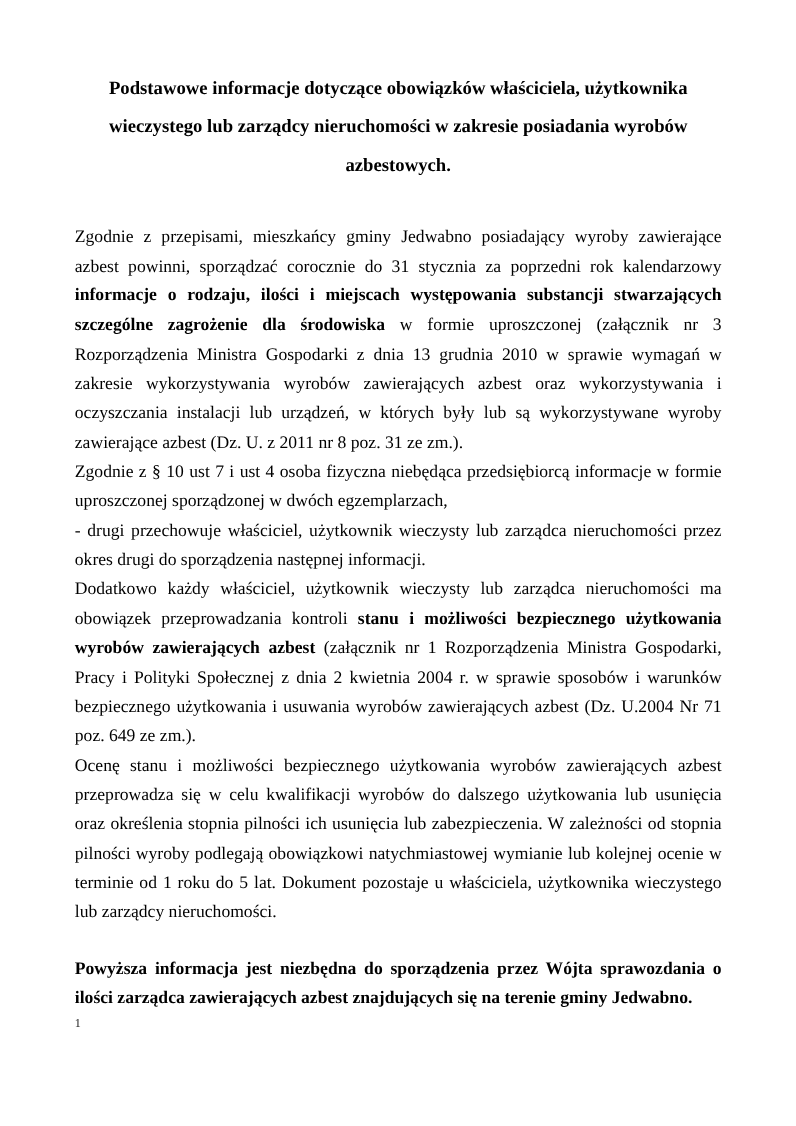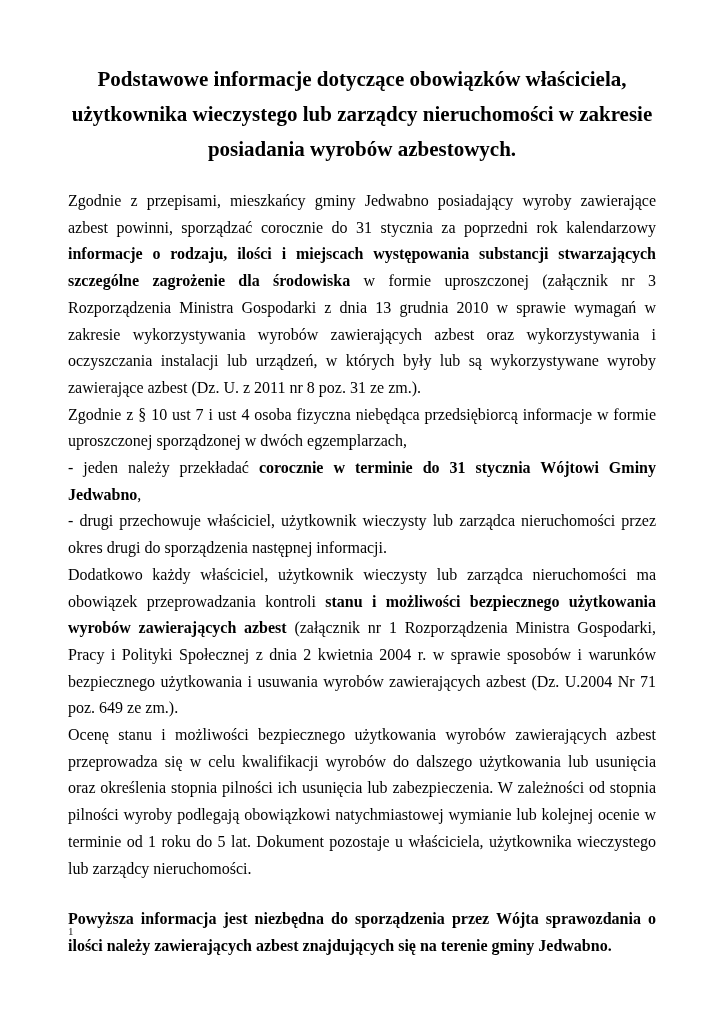--- a/index.html
+++ b/index.html
@@ -17,25 +17,25 @@
     overflow: hidden;
     box-sizing: border-box;
   }
   .content {
     position: absolute;
     left: 68px;
     top: 62px;
     width: 588px;
   }
   .doc-title {
-    font-size: 21px;
+    font-size: 17px;
     font-weight: 700;
     line-height: 35px;
     text-align: center;
-    margin: 0 0 21px 0;
+    margin: 0 0 36px 0;
   }
   .body-text {
     font-size: 16px;
     line-height: 26.7px;
     text-align: justify;
   }
   .body-text p {
     margin: 0;
     padding: 0;
   }
@@ -62,27 +62,26 @@
   <div class="content">
 
     <h1 class="doc-title">Podstawowe informacje dotyczące obowiązków właściciela, użytkownika wieczystego lub zarządcy nieruchomości w zakresie posiadania wyrobów azbestowych.</h1>
 
     <div class="body-text">
 
       <p><span>Zgodnie z przepisami, mieszkańcy gminy Jedwabno posiadający wyroby zawierające azbest powinni, sporządzać corocznie do 31 stycznia za poprzedni rok kalendarzowy </span><span class="b">informacje o rodzaju, ilości i miejscach występowania substancji stwarzających szczególne zagrożenie dla środowiska</span><span> w formie uproszczonej (załącznik nr 3 Rozporządzenia Ministra Gospodarki z dnia 13 grudnia 2010 w sprawie wymagań w zakresie wykorzystywania wyrobów zawierających azbest oraz wykorzystywania i oczyszczania instalacji lub urządzeń, w których były lub są wykorzystywane wyroby zawierające azbest (Dz. U. z 2011 nr 8 poz. 31 ze zm.).</span></p>
 
       <p><span>Zgodnie z § 10 ust 7 i ust 4 osoba fizyczna niebędąca przedsiębiorcą informacje w formie uproszczonej sporządzonej w dwóch egzemplarzach,</span></p>
 
-      <p><span>- jeden należy przekładać </span><span class="b">corocznie w terminie do 31 stycznia Wójtowi Gminy Jedwabno</span><span>,</span></p>
 
       <p><span>- drugi przechowuje właściciel, użytkownik wieczysty lub zarządca nieruchomości przez okres drugi do sporządzenia następnej informacji.</span></p>
 
       <p><span>Dodatkowo każdy właściciel, użytkownik wieczysty lub zarządca nieruchomości ma obowiązek przeprowadzania kontroli </span><span class="b">stanu i możliwości bezpiecznego użytkowania wyrobów zawierających azbest</span><span> (załącznik nr 1 Rozporządzenia Ministra Gospodarki, Pracy i Polityki Społecznej z dnia 2 kwietnia 2004 r. w sprawie sposobów i warunków bezpiecznego użytkowania i usuwania wyrobów zawierających azbest (Dz. U.2004 Nr 71 poz. 649 ze zm.).</span></p>
 
       <p><span>Ocenę stanu i możliwości bezpiecznego użytkowania wyrobów zawierających azbest przeprowadza się w celu kwalifikacji wyrobów do dalszego użytkowania lub usunięcia oraz określenia stopnia pilności ich usunięcia lub zabezpieczenia. W zależności od stopnia pilności wyroby podlegają obowiązkowi natychmiastowej wymianie lub kolejnej ocenie w terminie od 1 roku do 5 lat. Dokument pozostaje u właściciela, użytkownika wieczystego lub zarządcy nieruchomości.</span></p>
 
-      <p class="closing"><span>Powyższa informacja jest niezbędna do sporządzenia przez Wójta sprawozdania o ilości należy zawierających azbest znajdujących się na terenie gminy Jedwabno.</span></p>
+      <p class="closing"><span>Powyższa informacja jest niezbędna do sporządzenia przez Wójta sprawozdania o ilości zarządca zawierających azbest znajdujących się na terenie gminy Jedwabno.</span></p>
 
     </div>
   </div>
 
   <div class="page-number">1</div>
 </div>
 
 </body></html>

